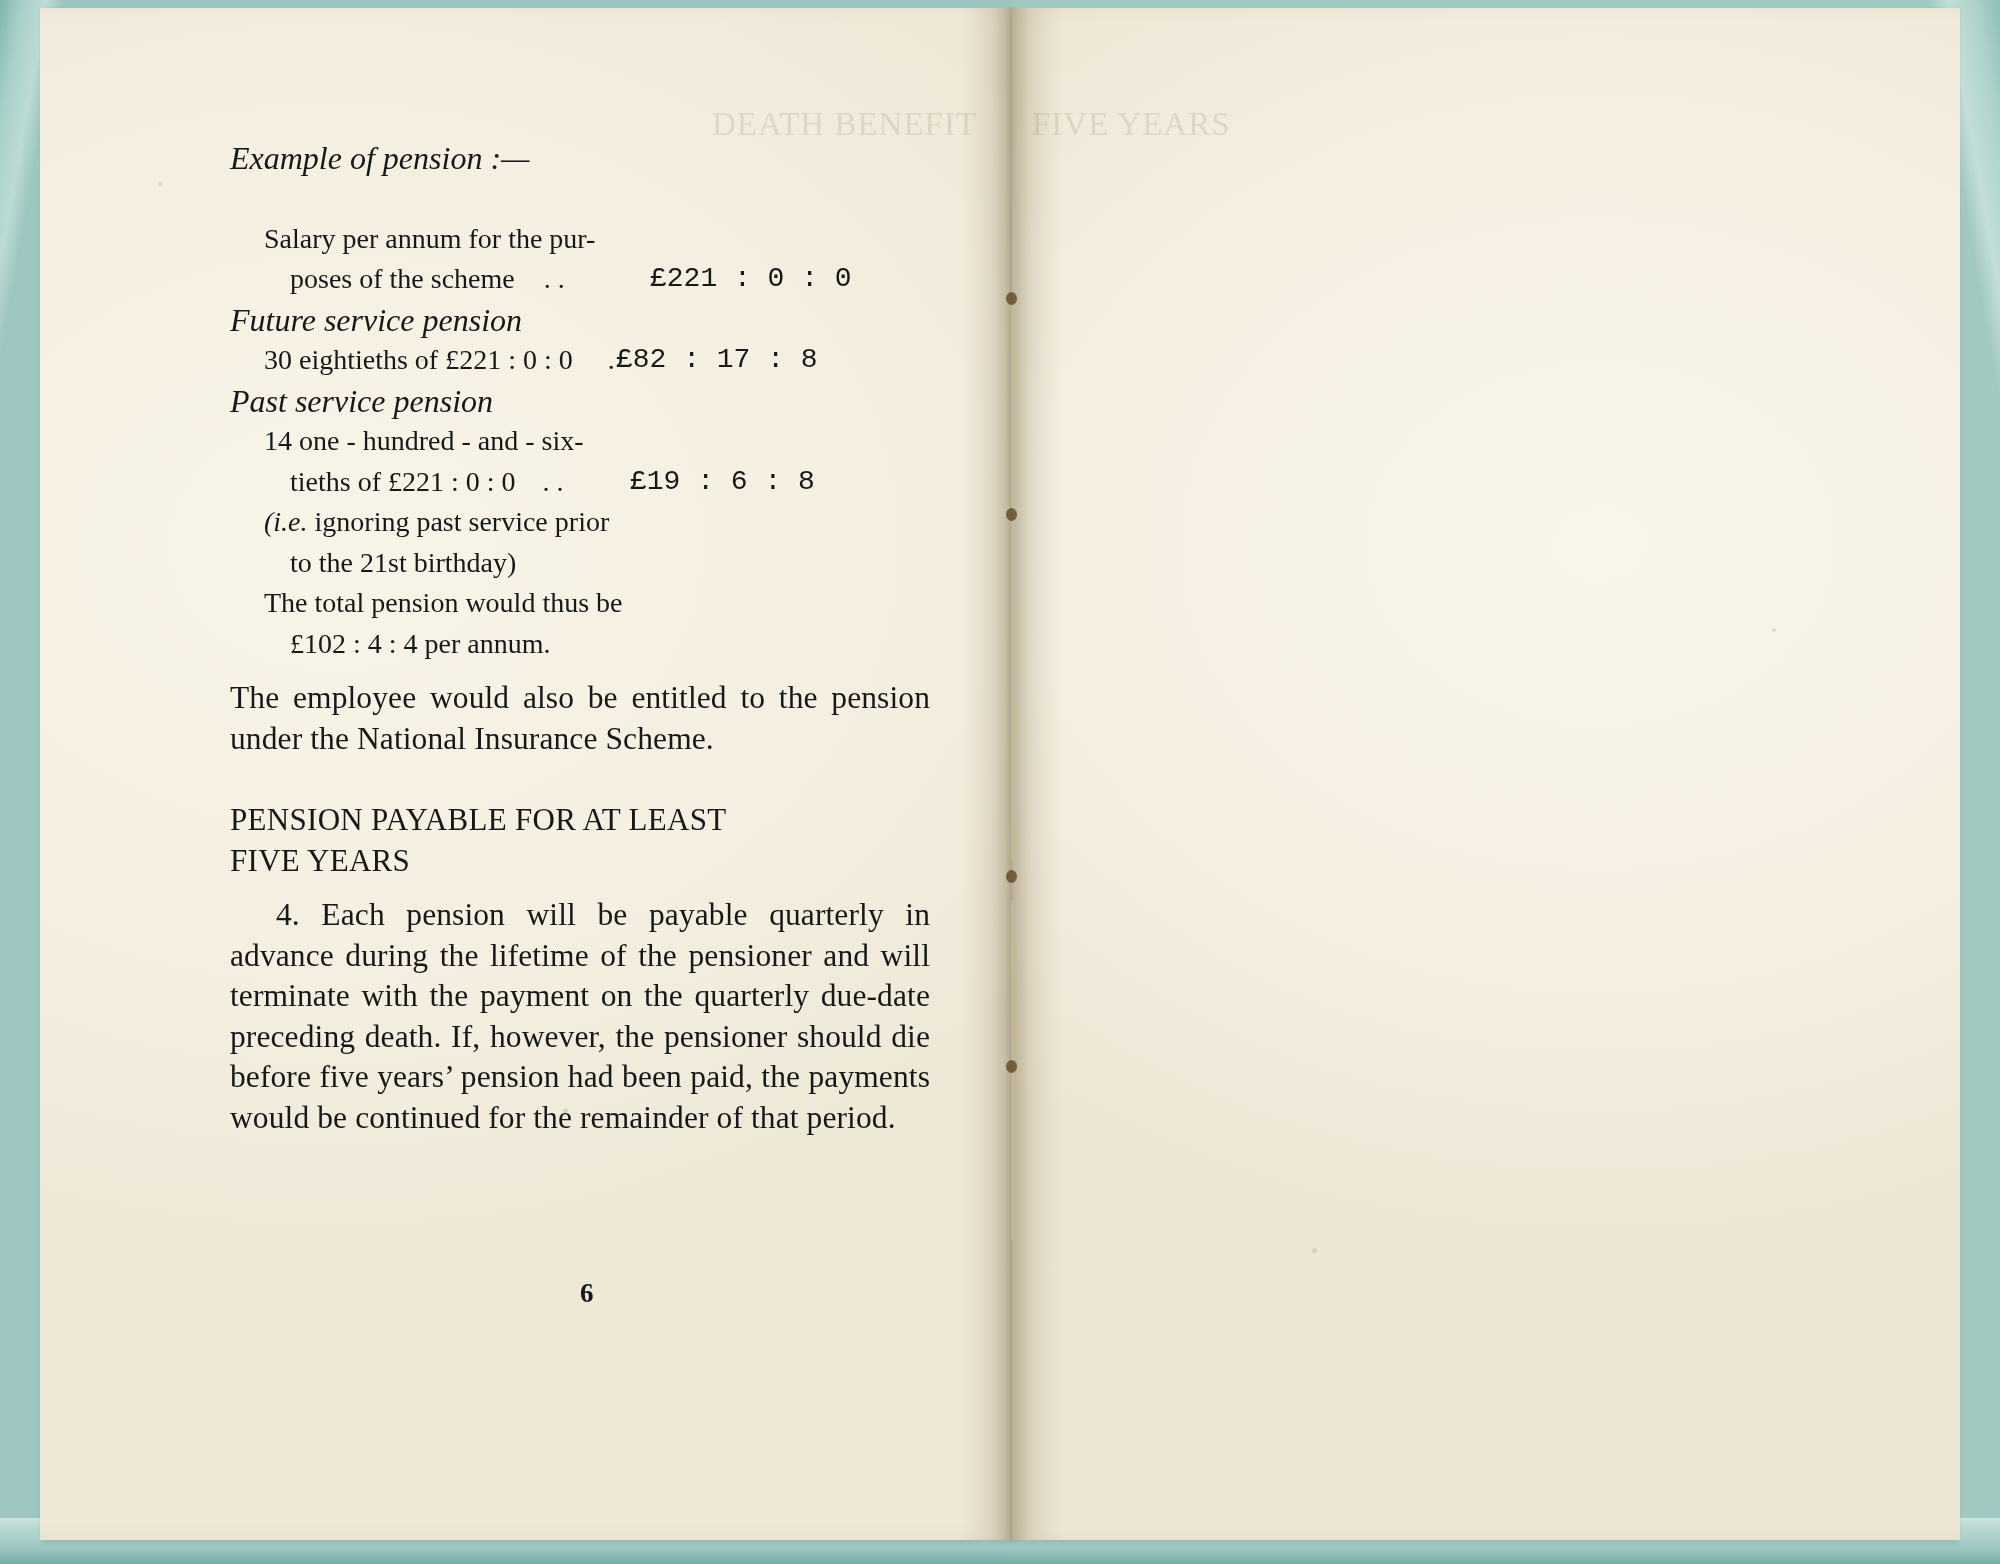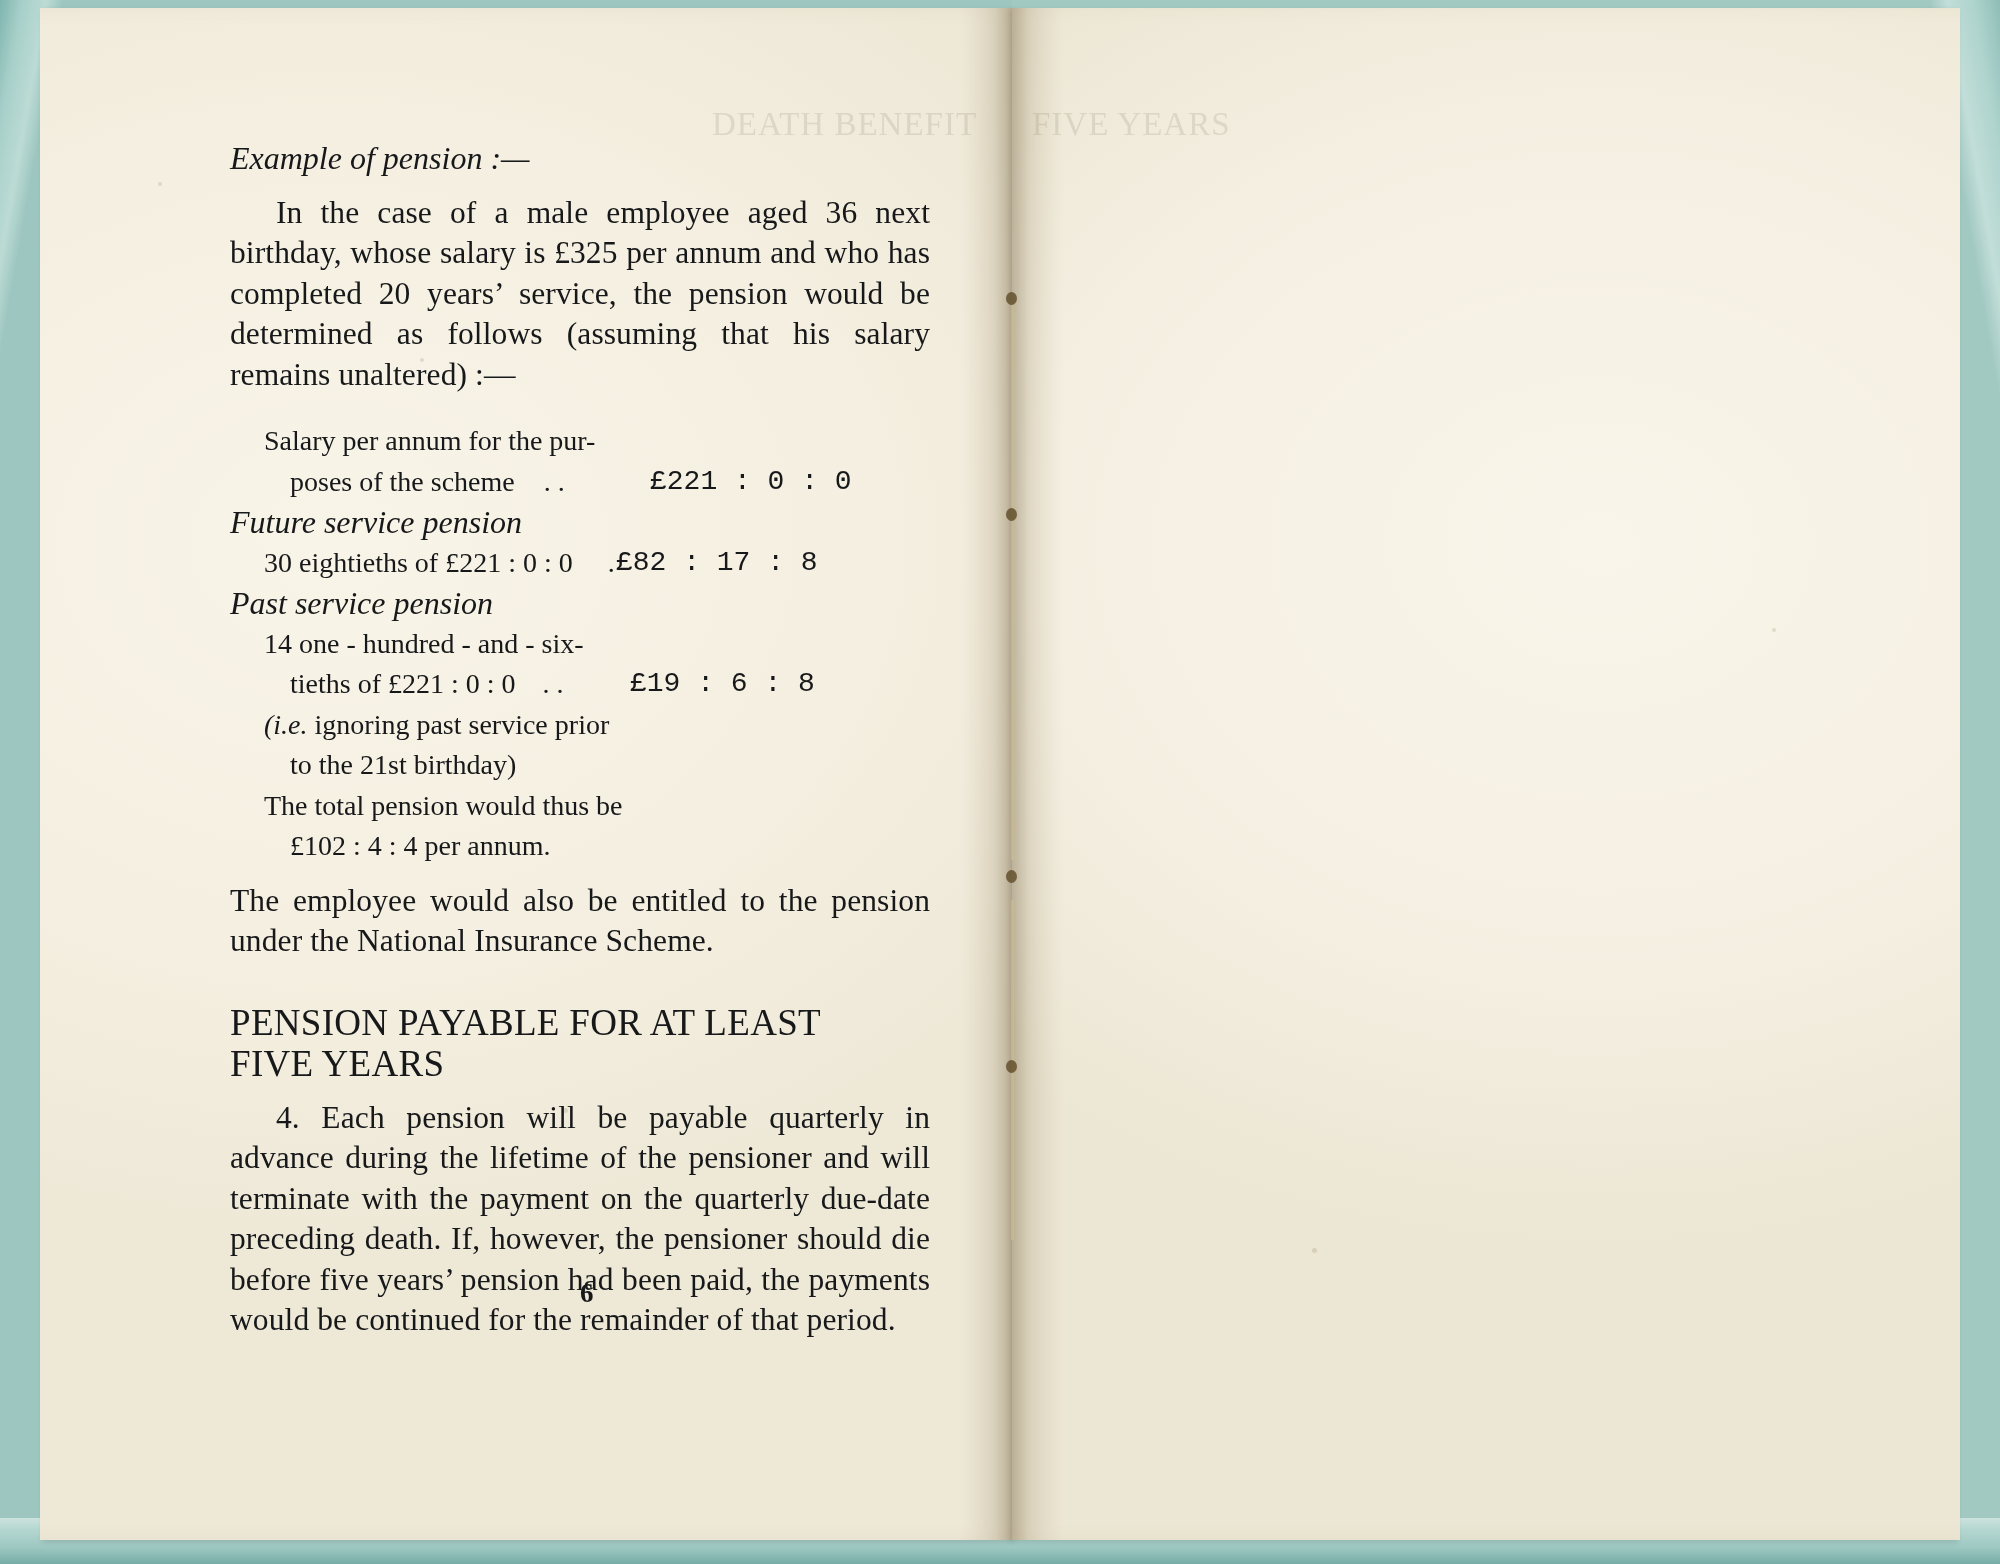--- a/index.html
+++ b/index.html
@@ -104,21 +104,21 @@
     font-size: 31.5px;
     line-height: 40.5px;
     text-align: justify;
     margin: 0;
     letter-spacing: .1px;
   }
   .no-justify { text-align: left; }
   .indent { text-indent: 46px; }
   .ital { font-style: italic; text-align: center; }
   .section-head {
-    font-size: 37px;
+    font-size: 31px;
     line-height: 41px;
     margin: 0;
     letter-spacing: .3px;
   }
   .sub-ital {
     font-style: italic;
     font-size: 32px;
     line-height: 40.5px;
     margin: 0;
   }
@@ -184,21 +184,20 @@
 
     <div class="ghost" style="left:672px; top:98px;">DEATH BENEFIT</div>
     <div class="speck" style="left:118px;top:174px;width:4px;height:4px;"></div>
     <div class="speck" style="left:523px;top:1100px;width:5px;height:5px;"></div>
     <div class="speck" style="left:380px;top:350px;width:4px;height:4px;"></div>
 
     <div class="col col-left">
 
       <p class="sub-ital">Example of pension :—</p>
       <div class="gap-s"></div>
-      <p class="body-text indent">In the case of a male employee aged 36 next birthday, whose salary is £325 per annum and who has completed 20 years’ service, the pension would be determined as follows (assuming that his salary remains unaltered) :—</p>
 
       <div class="gap-m"></div>
 
       <div>
         <p class="ex-line ex-indent1">Salary per annum for the pur-</p>
         <p class="ex-line ex-indent2">
           <span>poses of the scheme</span>
           <span class="leader" style="padding-left:22px;">.        .</span>
           <span class="ex-amount">£221 : 0 : 0</span>
         </p>

